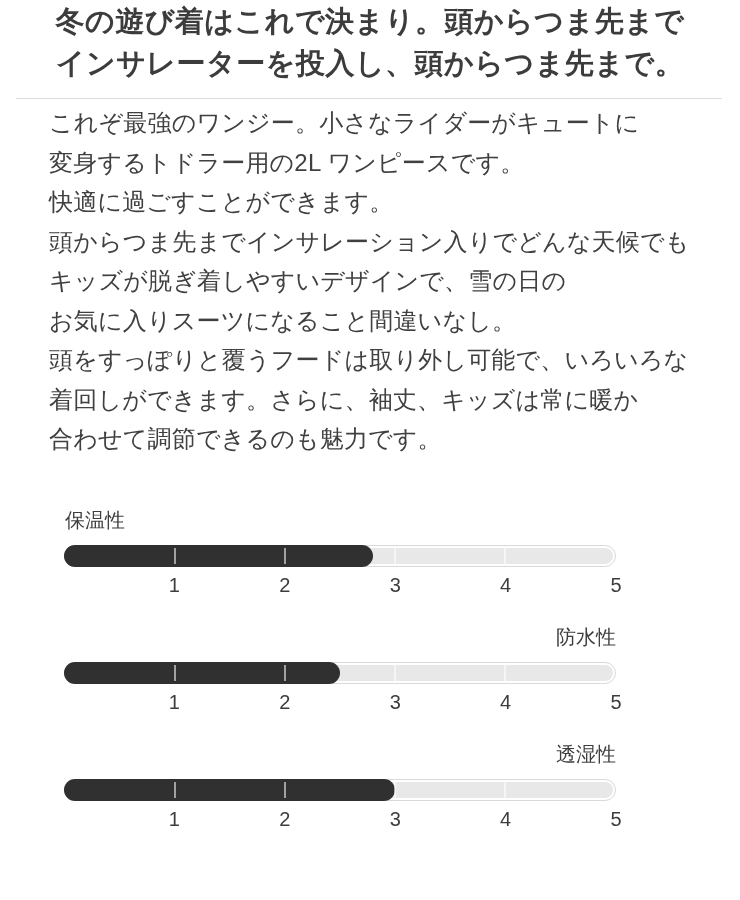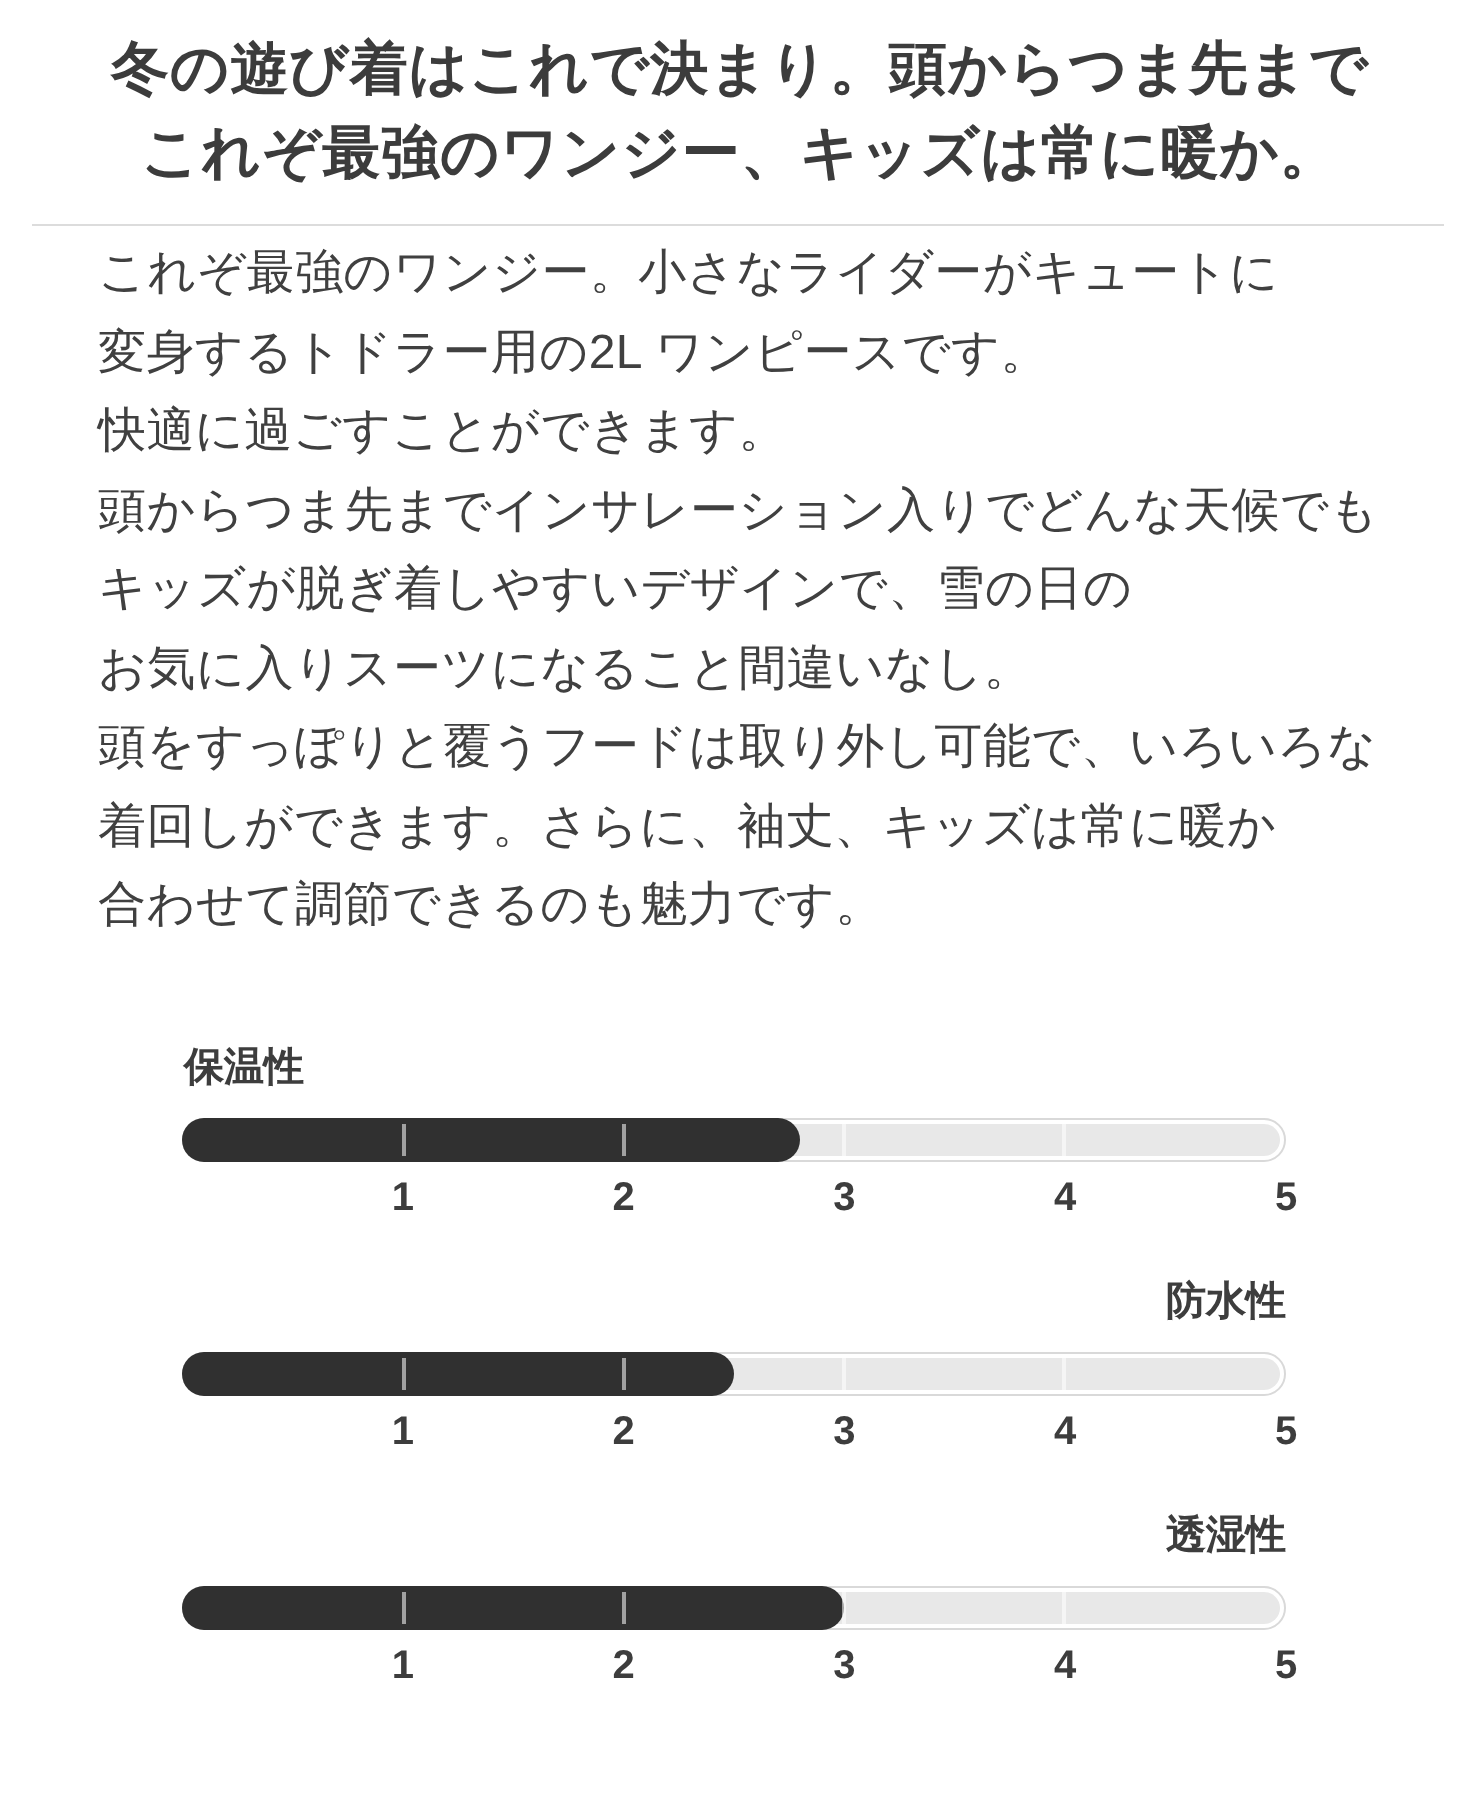--- a/index.html
+++ b/index.html
@@ -6,21 +6,20 @@
   body {
     width: 740px;
     height: 900px;
     background: #ffffff;
     color: #3e3e3e;
     font-family: "Liberation Sans", "DejaVu Sans", sans-serif;
     overflow: hidden;
   }
 
   .headline {
-    padding-top: 14px;
     text-align: center;
     font-size: 29px;
     font-weight: 700;
     line-height: 42px;
     letter-spacing: 0.5px;
     color: #3c3c3c;
   }
 
   .divider {
     border: none;
@@ -31,23 +30,22 @@
 
   .description {
     margin: 4px 14px 0 49px;
     font-size: 24px;
     line-height: 39.5px;
     color: #404040;
     letter-spacing: 0.2px;
   }
 
   .ratings {
-    margin: 48px 0 0 91px;
+    margin: 48px 0 0 64px;
     width: 552px;
-    font-weight: bold;
   }
 
   .rating-group + .rating-group { margin-top: 27px; text-align: right; }
 
   .rating-label {
     font-size: 20px;
     line-height: 26px;
     margin: 0 0 12px 1px;
     color: #3d3d3d;
   }
@@ -91,21 +89,21 @@
     position: absolute;
     top: 0;
     transform: translateX(-50%);
   }
 </style>
 </head>
 <body>
 
 <header class="headline">
   <div>冬の遊び着はこれで決まり。頭からつま先まで</div>
-  <div>これぞ最強のワンジー、キッズは常に暖か。</div>
+  <div>インサレーターを投入し、頭からつま先まで。</div>
 </header>
 
 <hr class="divider">
 
 <section class="description">
   <div>これぞ最強のワンジー。小さなライダーがキュートに</div>
   <div>変身するトドラー用の2L ワンピースです。</div>
   <div>快適に過ごすことができます。</div>
   <div>頭からつま先までインサレーション入りでどんな天候でも</div>
   <div>キッズが脱ぎ着しやすいデザインで、雪の日の</div>

